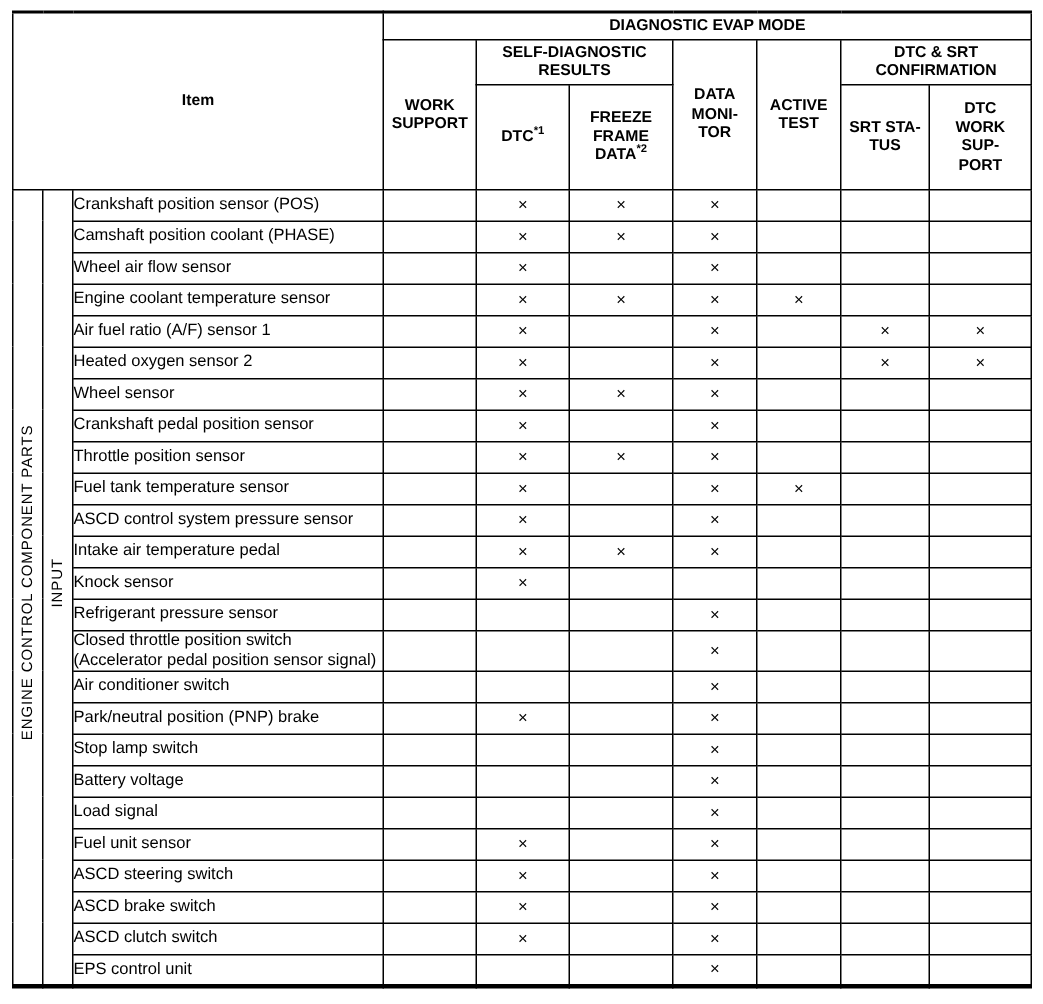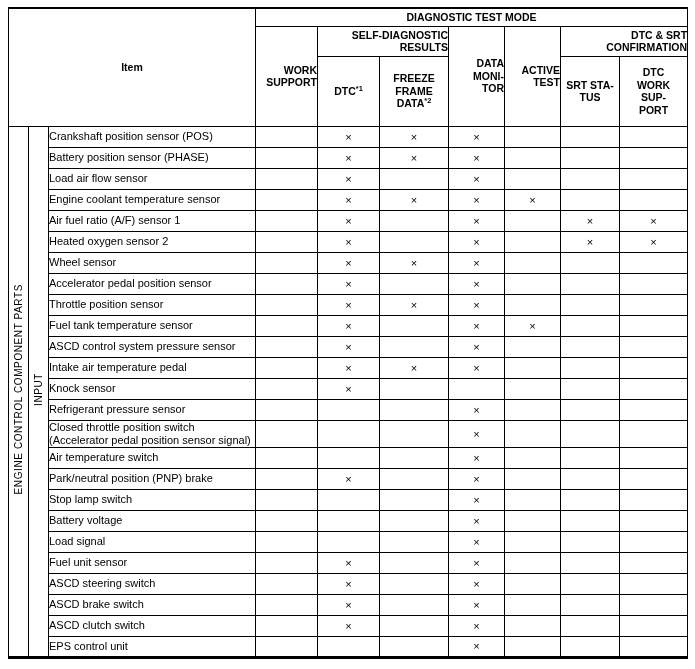--- a/index.html
+++ b/index.html
@@ -38,21 +38,21 @@
   }
   th .hdr {
     white-space: pre-line;
   }
   th sup {
     font-size: 7.5px;
     vertical-align: super;
     line-height: 0;
   }
   tr.hrow1 th { height: 18px; }
-  tr.hrow2 th { height: 30px; text-align: right; }
+  tr.hrow2 th { height: 30px; }
   tr.hrow3 th { height: 70px; }
   td.item-label {
     font-size: 11px;
     line-height: 13px;
     text-align: left;
     vertical-align: middle;
     padding: 3px 3px 3px 5px;
     height: 21px;
     margin-top: 36px;
   }
@@ -90,21 +90,21 @@
       <col style="width:56px">
       <col style="width:59px">
       <col style="width:68px">
     </colgroup>
     <thead>
       <tr class="hrow1">
         <th rowspan="3" colspan="3">
           <span class="hdr">Item</span>
         </th>
         <th colspan="7">
-          <span class="hdr">DIAGNOSTIC TEST MODE</span>
+          <span class="hdr">DIAGNOSTIC EVAP MODE</span>
         </th>
       </tr>
       <tr class="hrow2">
         <th rowspan="2">
           <span class="hdr">WORK
 SUPPORT</span>
         </th>
         <th colspan="2">
           <span class="hdr">SELF-DIAGNOSTIC
 RESULTS</span>
@@ -151,31 +151,31 @@
           <td class="item-label">Crankshaft position sensor (POS)</td>
           <td class="mark"></td>
           <td class="mark">×</td>
           <td class="mark">×</td>
           <td class="mark">×</td>
           <td class="mark"></td>
           <td class="mark"></td>
           <td class="mark"></td>
         </tr>
         <tr>
-          <td class="item-label">Battery position sensor (PHASE)</td>
-          <td class="mark"></td>
-          <td class="mark">×</td>
-          <td class="mark">×</td>
-          <td class="mark">×</td>
-          <td class="mark"></td>
-          <td class="mark"></td>
-          <td class="mark"></td>
-        </tr>
-        <tr>
-          <td class="item-label">Load air flow sensor</td>
+          <td class="item-label">Camshaft position coolant (PHASE)</td>
+          <td class="mark"></td>
+          <td class="mark">×</td>
+          <td class="mark">×</td>
+          <td class="mark">×</td>
+          <td class="mark"></td>
+          <td class="mark"></td>
+          <td class="mark"></td>
+        </tr>
+        <tr>
+          <td class="item-label">Wheel air flow sensor</td>
           <td class="mark"></td>
           <td class="mark">×</td>
           <td class="mark"></td>
           <td class="mark">×</td>
           <td class="mark"></td>
           <td class="mark"></td>
           <td class="mark"></td>
         </tr>
         <tr>
           <td class="item-label">Engine coolant temperature sensor</td>
@@ -211,21 +211,21 @@
           <td class="item-label">Wheel sensor</td>
           <td class="mark"></td>
           <td class="mark">×</td>
           <td class="mark">×</td>
           <td class="mark">×</td>
           <td class="mark"></td>
           <td class="mark"></td>
           <td class="mark"></td>
         </tr>
         <tr>
-          <td class="item-label">Accelerator pedal position sensor</td>
+          <td class="item-label">Crankshaft pedal position sensor</td>
           <td class="mark"></td>
           <td class="mark">×</td>
           <td class="mark"></td>
           <td class="mark">×</td>
           <td class="mark"></td>
           <td class="mark"></td>
           <td class="mark"></td>
         </tr>
         <tr>
           <td class="item-label">Throttle position sensor</td>
@@ -291,21 +291,21 @@
           <td class="item-label">Closed throttle position switch (Accelerator pedal position sensor signal)</td>
           <td class="mark"></td>
           <td class="mark"></td>
           <td class="mark"></td>
           <td class="mark">×</td>
           <td class="mark"></td>
           <td class="mark"></td>
           <td class="mark"></td>
         </tr>
         <tr>
-          <td class="item-label">Air temperature switch</td>
+          <td class="item-label">Air conditioner switch</td>
           <td class="mark"></td>
           <td class="mark"></td>
           <td class="mark"></td>
           <td class="mark">×</td>
           <td class="mark"></td>
           <td class="mark"></td>
           <td class="mark"></td>
         </tr>
         <tr>
           <td class="item-label">Park/neutral position (PNP) brake</td>

